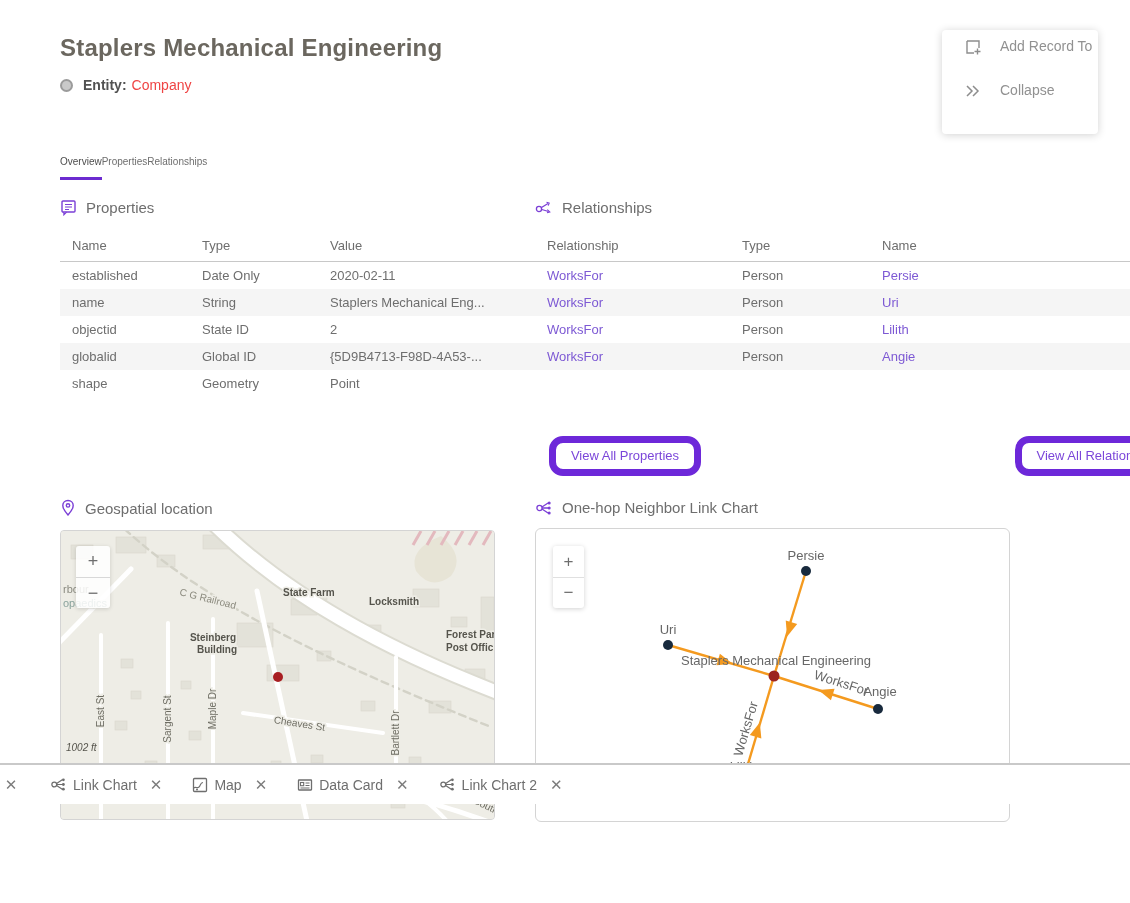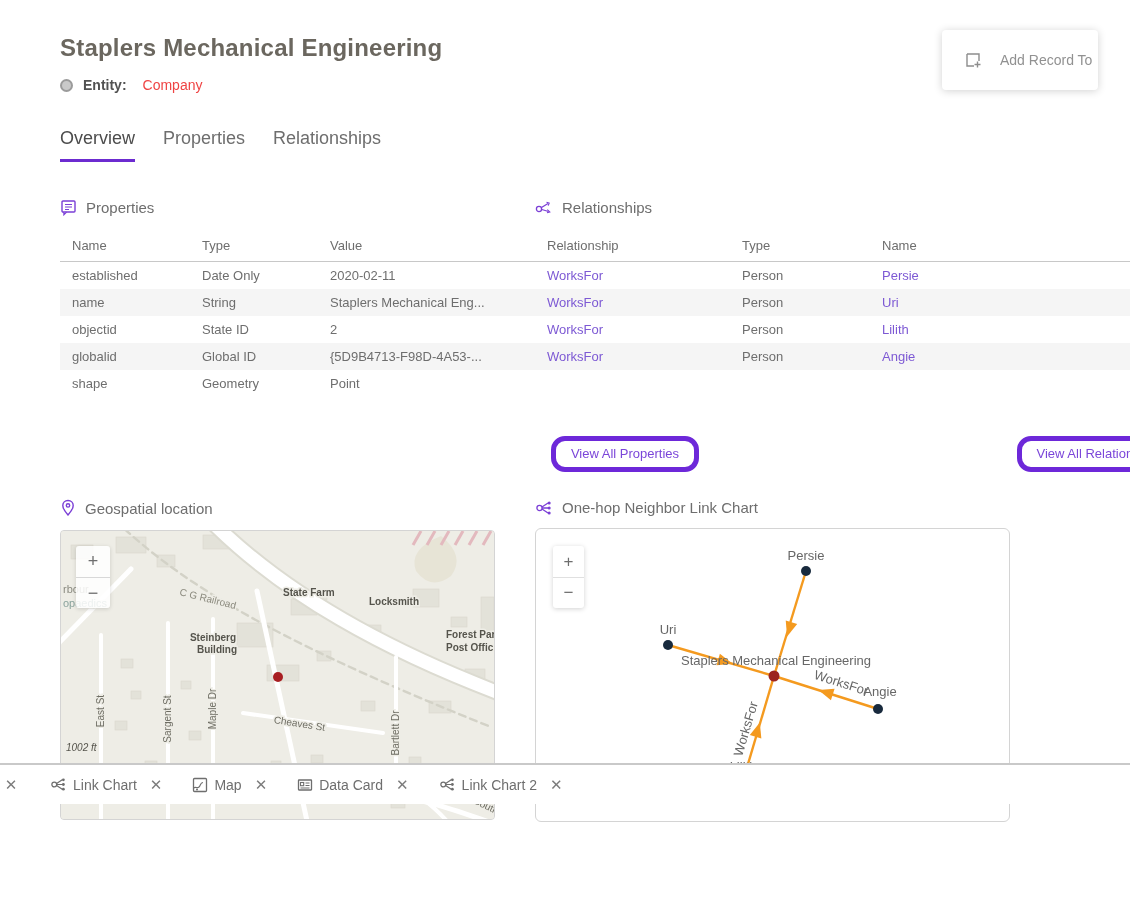--- a/index.html
+++ b/index.html
@@ -6,53 +6,53 @@
   html,body { width:1130px; height:903px; overflow:hidden; background:#fff;
     font-family:"Liberation Sans","DejaVu Sans",sans-serif; color:#6e6e6e; }
   .page { position:relative; width:1130px; height:804px; }
 
   
   .title { position:absolute; left:60px; top:34px; font-size:24px; font-weight:700;
     color:#6b675f; letter-spacing:.2px; }
   .entity-row { position:absolute; left:60px; top:77px; display:flex; align-items:center; font-size:14px; }
   .entity-dot { width:13px; height:13px; border-radius:50%; background:#c9c9c9;
     border:2px solid #9b9b9b; margin-right:10px; }
-  .entity-label { font-weight:700; color:#525252; margin-right:16px; }
+  .entity-label { font-weight:700; color:#525252; margin-right:5px; }
   .entity-value { color:#ef4444; }
 
   
   .ctx-menu { position:absolute; right:32px; top:30px; width:156px; background:#fff;
     border-radius:4px; box-shadow:0 1px 8px rgba(0,0,0,.18); padding:8px 0; }
-  .ctx-item { display:flex; align-items:center; height:44px; padding-left:22px;
+  .ctx-item { display:flex; height:44px; padding-left:22px;
     font-size:14px; color:#919191; cursor:pointer; }
   .ctx-item .ico { width:18px; height:18px; margin-right:18px; display:flex;
     align-items:center; justify-content:center; color:#8d8d8d; }
 
   
-  .tabs { position:absolute; left:60px; top:128px; display:flex; gap:28px; font-size:18px; }
+  .tabs { position:absolute; left:60px; top:156px; display:flex; font-size:10px; }
   .tab { padding-bottom:10px; color:#6e6e6e; cursor:pointer; border-bottom:3px solid transparent; }
   .tab.active { color:#4c4c4c; border-bottom-color:#6c2bd0; }
 
   
   .col-left  { position:absolute; left:60px;  width:435px; }
   .col-right { position:absolute; left:535px; width:480px; }
   .sec-head { display:flex; align-items:center; gap:9px; font-size:15px; color:#6e6e6e; }
   .sec-head svg { flex:0 0 auto; }
   .p-head { top:199px; } .r-head { top:199px; }
 
   table { width:100%; border-collapse:collapse; font-size:13px; color:#6e6e6e; }
   thead th { text-align:left; font-weight:400; color:#6e6e6e; padding:7px 6px 8px 12px;
     border-bottom:1px solid #c8c8c8; }
   tbody td { padding:6px 6px 6px 12px; height:26px; }
   tbody tr:nth-child(even) { background:#f5f5f5; }
   .tbl-wrap { position:absolute; top:231px; width:100%; }
   a.lnk { color:#7d59d4; text-decoration:none; cursor:pointer; }
 
   .btn-row { position:absolute; top:436px; width:100%; text-align:center; }
-  .pill-btn { display:inline-block; border:5px solid #6d28d9; color:#7b46d9; background:#fff;
+  .pill-btn { display:inline-block; border:7px solid #6d28d9; color:#7b46d9; background:#fff;
     border-radius:14px; padding:5px 15px 6px; font-size:13px; cursor:pointer;
     font-family:inherit; }
 
   
   .map-card { position:absolute; left:60px; top:530px; width:435px; height:290px;
     border:1px solid #d4d4d4; border-radius:4px; overflow:hidden; background:#eeede6; }
   .viz-zoom { position:absolute; left:15px; top:15px; width:34px; background:rgba(255,255,255,.85);
     border-radius:3px; box-shadow:0 1px 4px rgba(0,0,0,.15); z-index:5; }
   .viz-zoom .zbtn { height:31px; display:flex; align-items:center; justify-content:center;
     font-size:18px; color:#6e6e6e; cursor:pointer; }
@@ -94,20 +94,29 @@
   <div class="ctx-menu">
     <div class="ctx-item">
       <span class="ico">
         <svg width="18" height="18" viewBox="0 0 18 18" fill="none" stroke="#8d8d8d" stroke-width="1.4">
           <path d="M3 3 h12 v7"></path>
             <path d="M3 3 v12 h7"></path>
           <path d="M13.5 10.5 v6 M10.5 13.5 h6"></path>
         </svg>
       </span>
       <span>Add Record To</span>
+    </div>
+    <div class="ctx-item">
+      <span class="ico">
+        <svg width="16" height="14" viewBox="0 0 16 14" fill="none" stroke="#8d8d8d" stroke-width="1.5">
+          <path d="M2 2 L7 7 L2 12"></path>
+            <path d="M8 2 L13 7 L8 12"></path>
+        </svg>
+      </span>
+      <span>Collapse</span>
     </div>
   </div>
 
   <div class="tabs">
     <div class="tab active">Overview</div>
     <div class="tab">Properties</div>
     <div class="tab">Relationships</div>
   </div>
 
   <div class="col-left sec-head p-head" style="top:199px">

